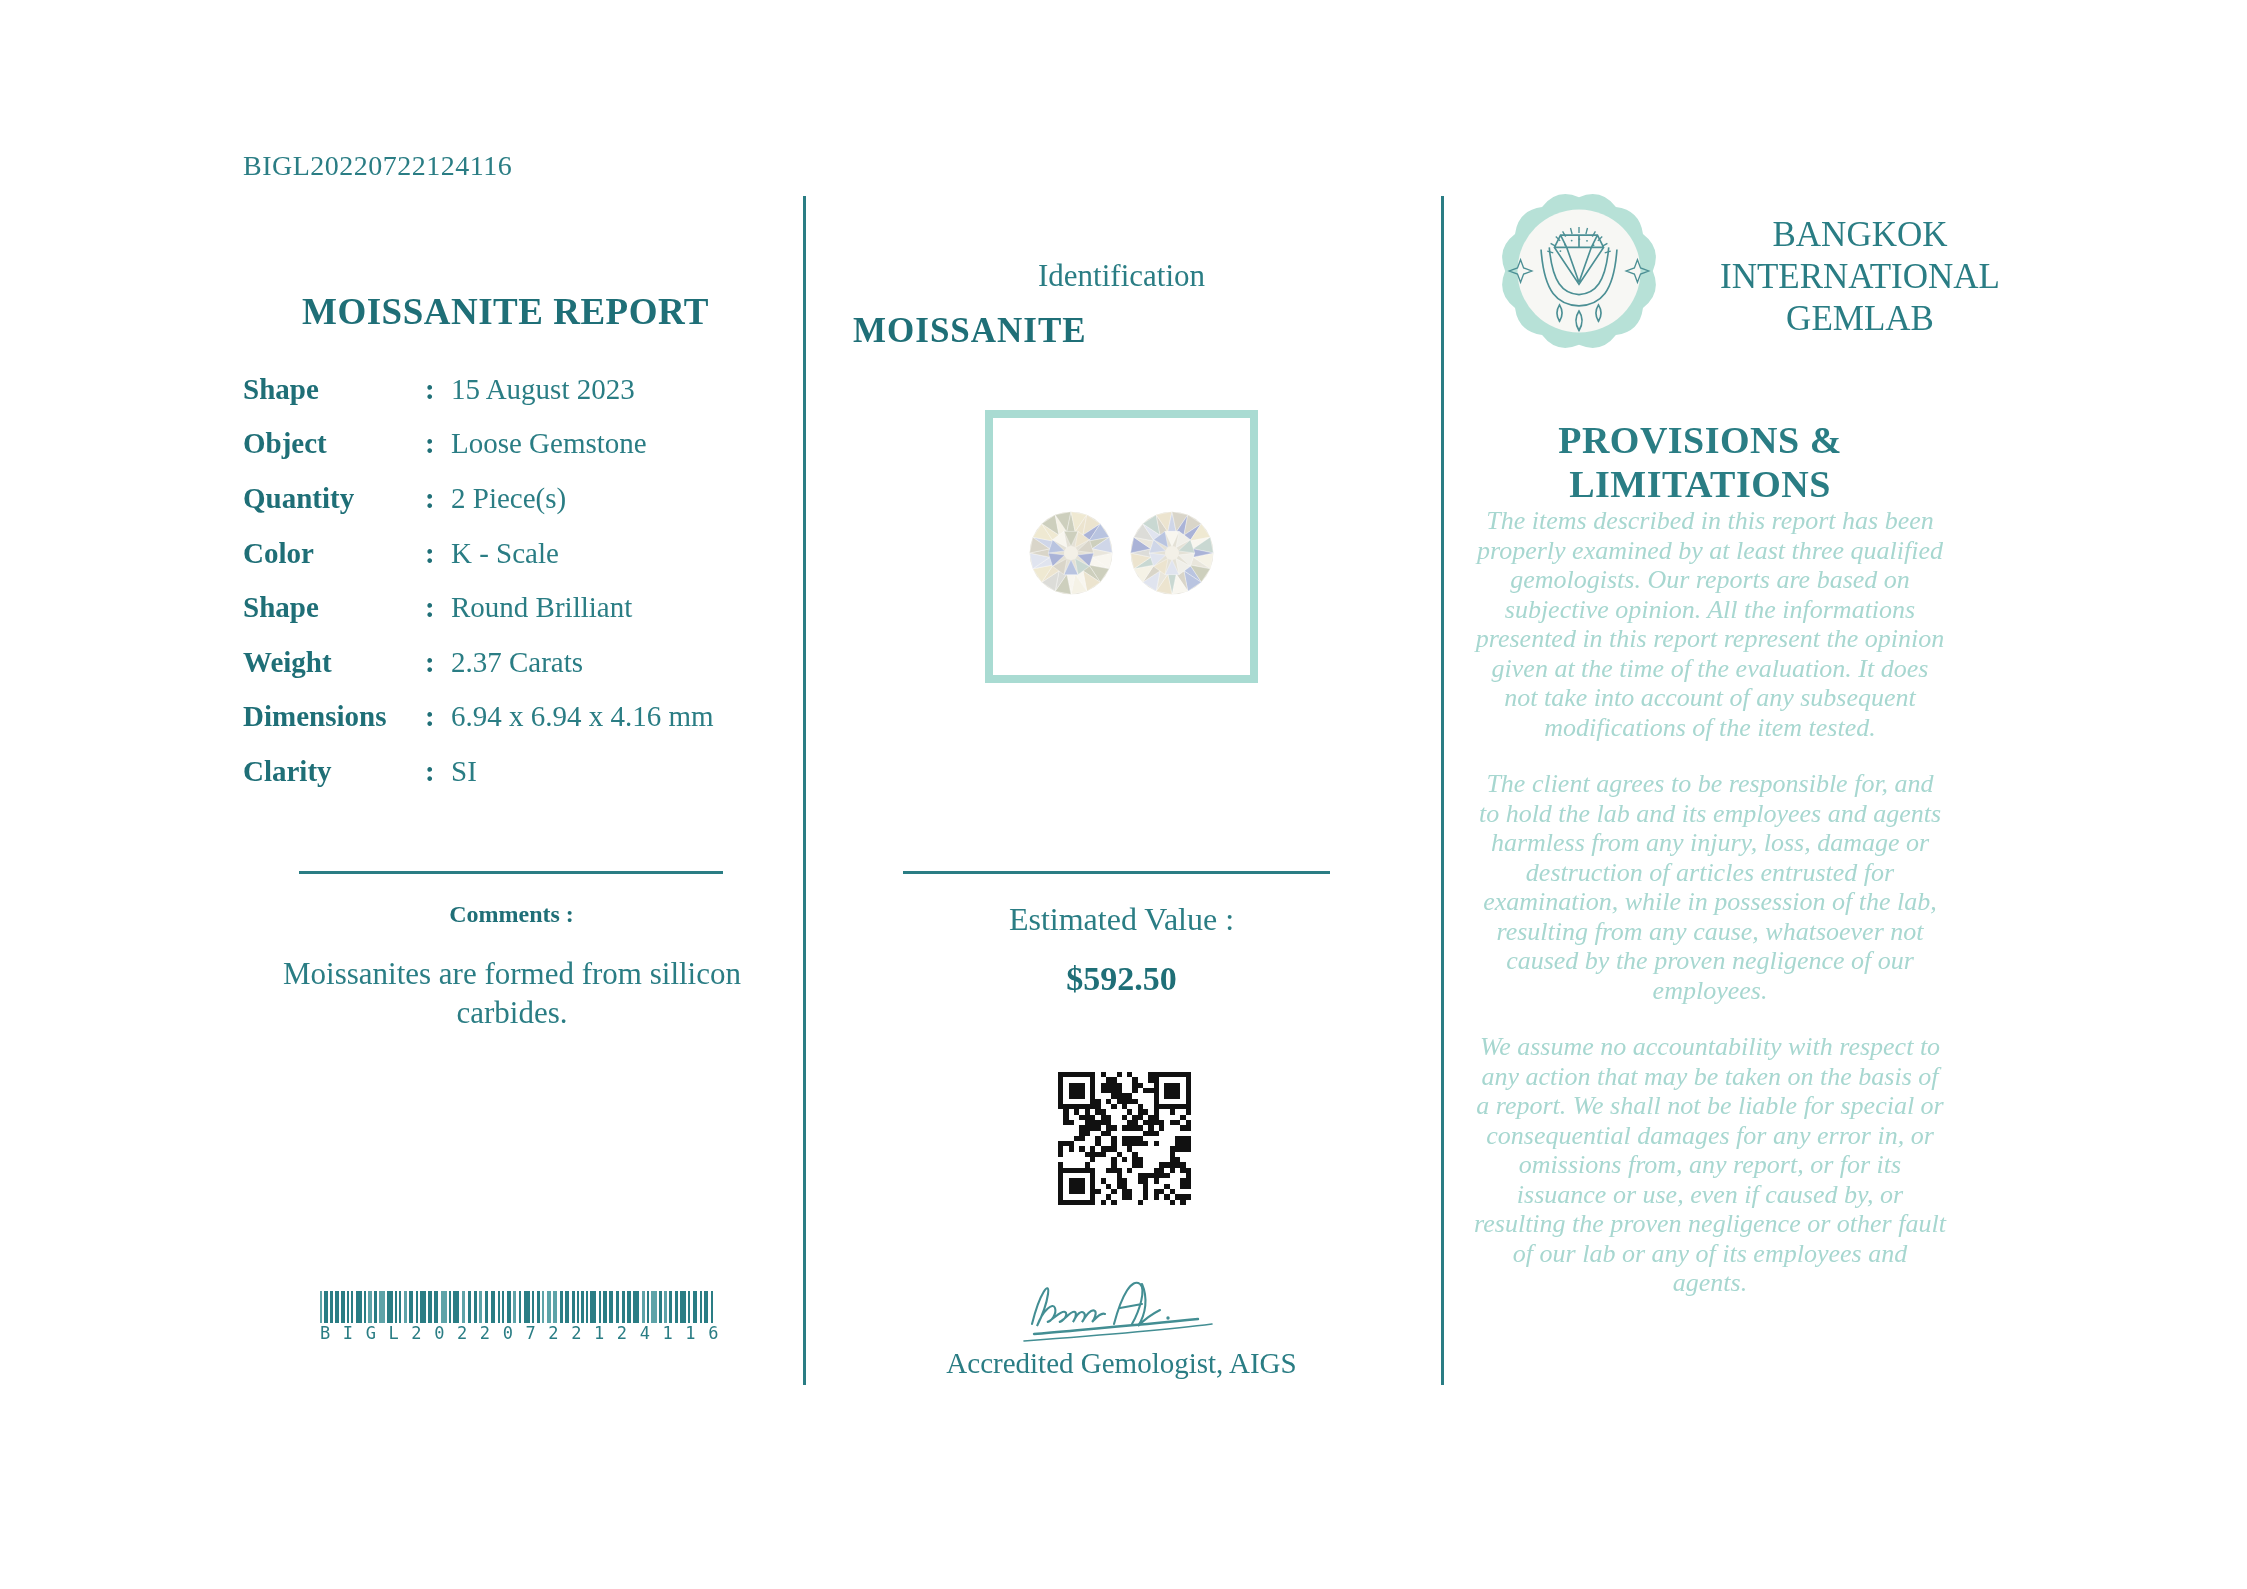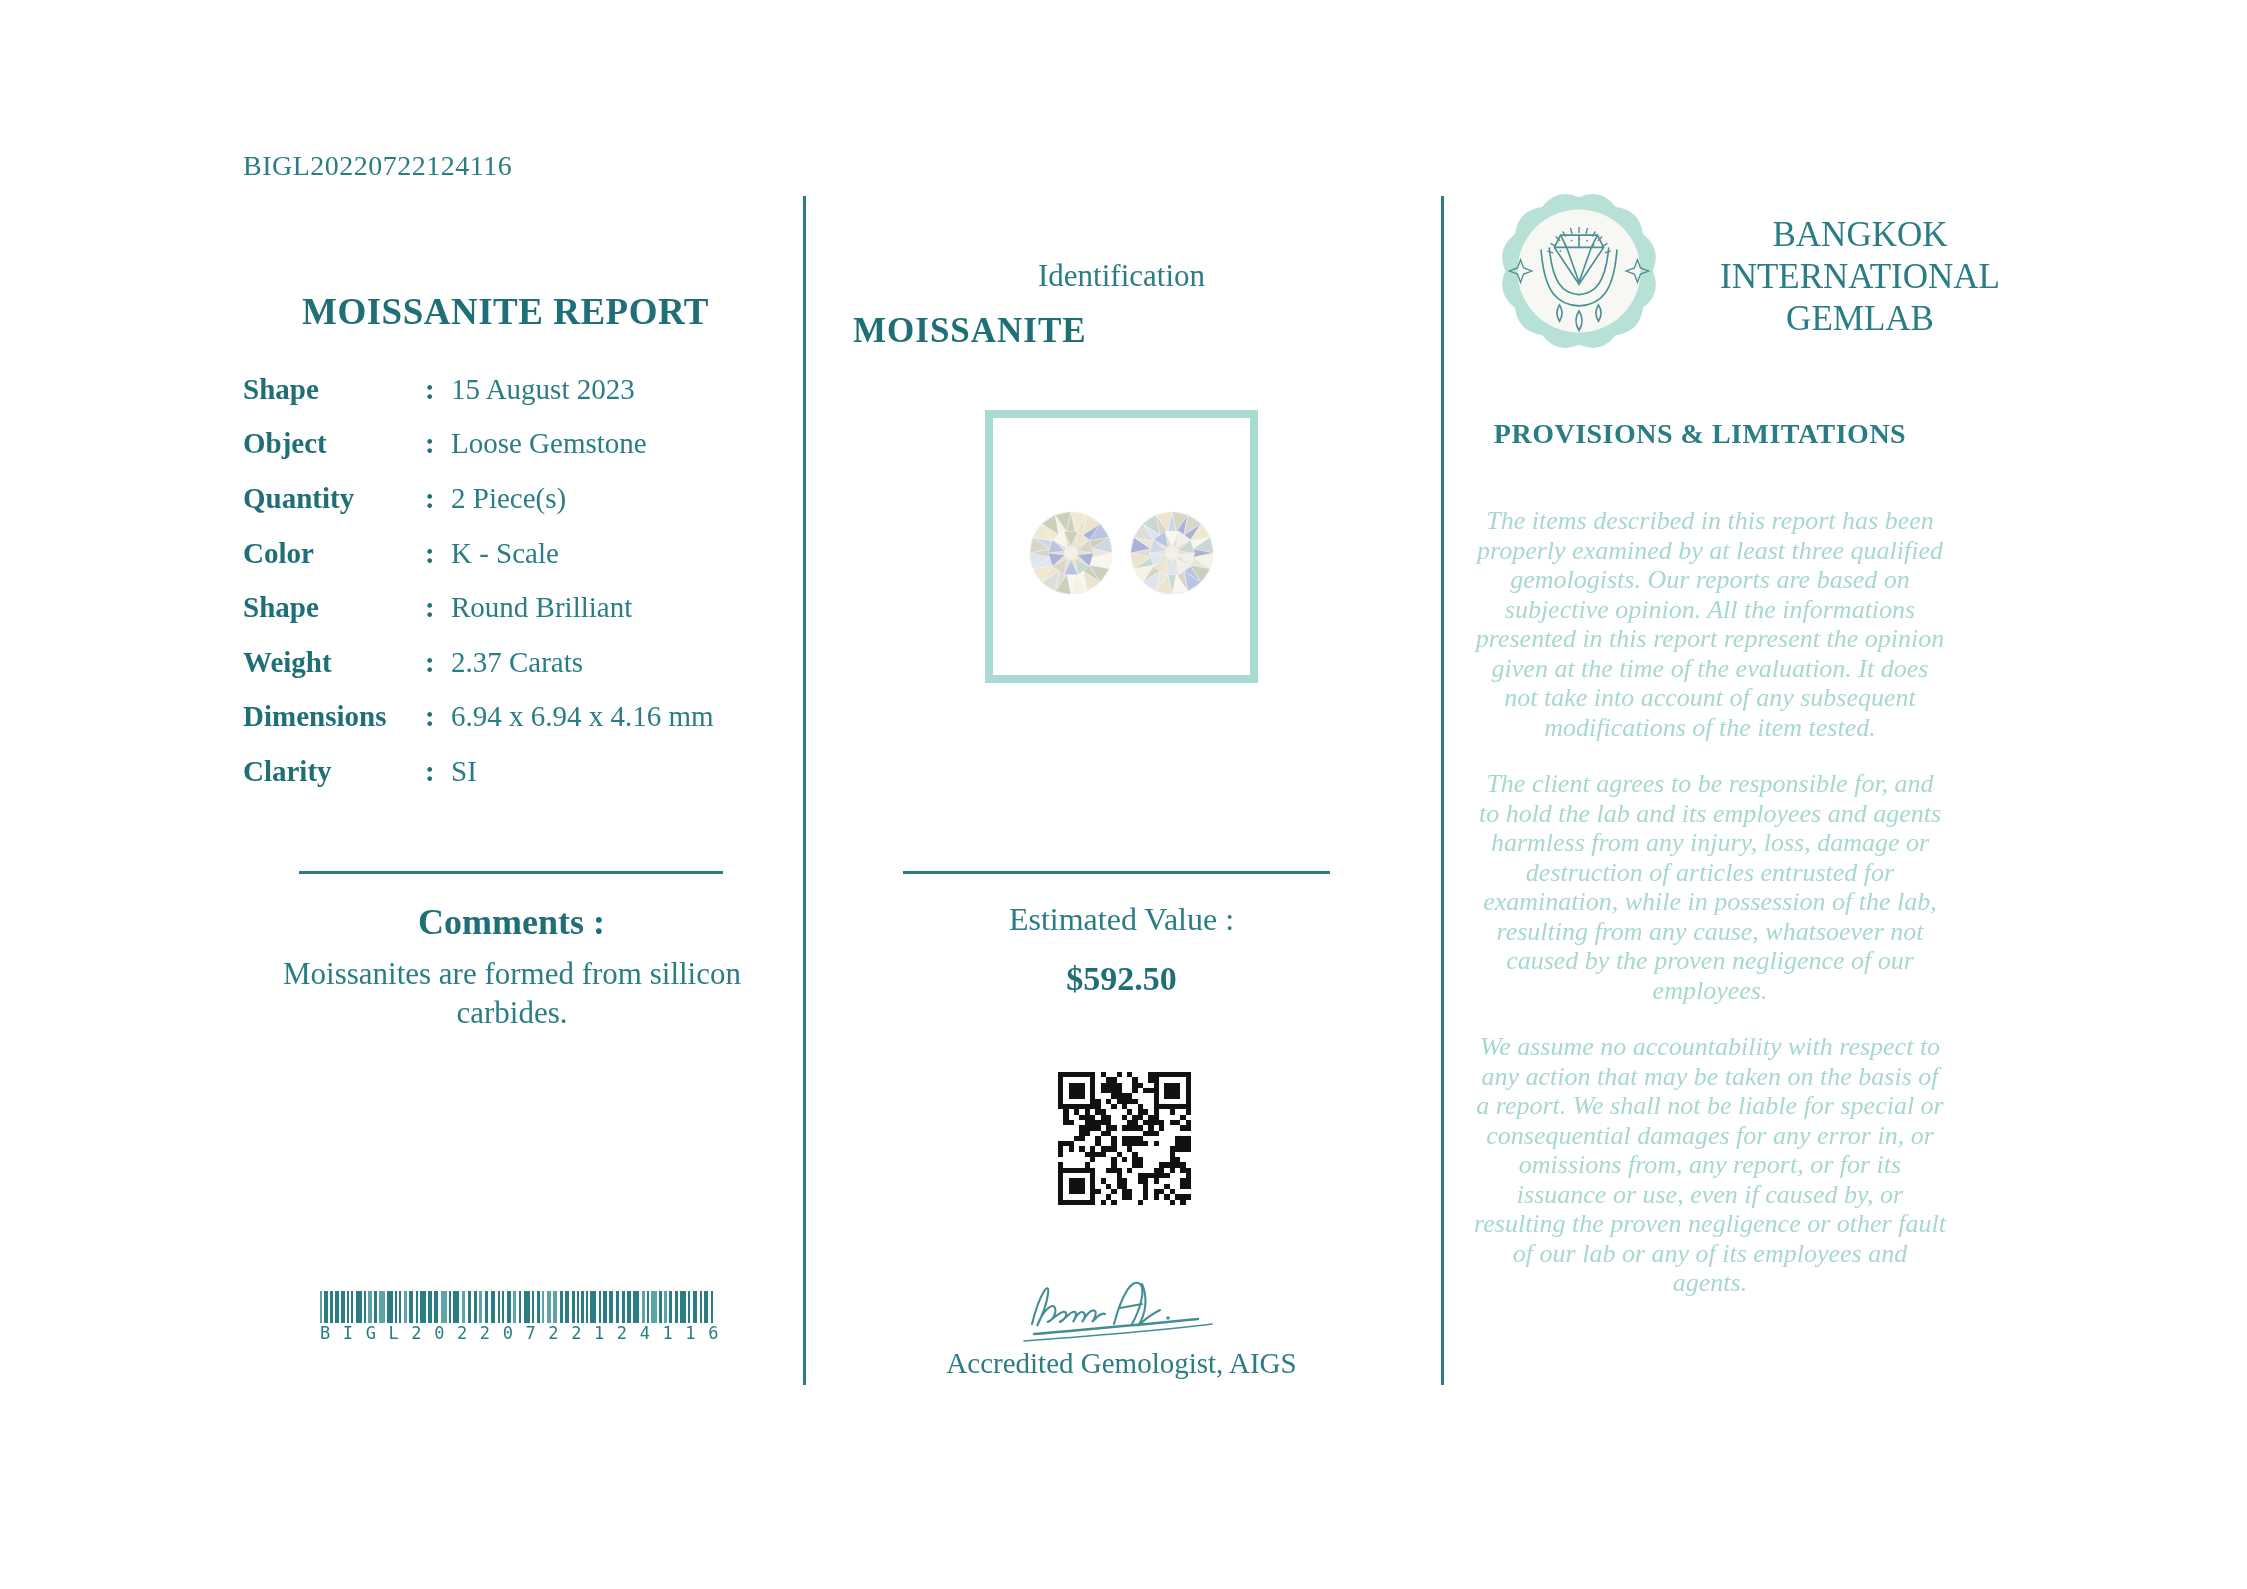--- a/index.html
+++ b/index.html
@@ -21,21 +21,21 @@
   
   .report-number{left:243px;top:150px;font-size:28px;letter-spacing:.5px;color:var(--teal);}
   .report-title{left:237px;top:254px;width:537px;text-align:center;font-size:37px;font-weight:bold;letter-spacing:.5px;color:var(--teal-dark);margin-top:36px;}
   .details{left:243px;top:362px;width:530px;}
   .detail-row{display:grid;grid-template-columns:182px 26px auto;height:54.6px;align-items:center;font-size:29px;}
   .detail-label{font-weight:bold;color:var(--teal-dark);}
   .detail-colon{font-weight:bold;color:var(--teal-dark);}
   .detail-value{color:var(--teal);}
   .rule{height:0;border-top:3px solid var(--teal);}
   .rule-left{left:299px;top:871px;width:424px;}
-  .comments-title{left:243px;top:901px;width:537px;text-align:center;font-size:36px;font-weight:bold;color:var(--teal-dark);}
+  .comments-title{left:243px;top:901px;width:537px;text-align:center;font-size:24px;font-weight:bold;color:var(--teal-dark);}
   .comments-text{left:227px;top:954px;width:570px;text-align:center;font-size:31px;line-height:39px;color:var(--teal);}
   .barcode-wrap{left:320px;top:1291px;width:394px;text-align:center;}
   .barcode-svg{display:block;width:394px;height:32px;}
   .barcode-text{font-family:"DejaVu Sans Mono",monospace;font-size:17px;letter-spacing:12.6px;color:var(--teal);white-space:nowrap;margin-top:0px;margin-right:-12.6px;}
   
   .vdivider{width:3px;height:1189px;top:196px;background:var(--teal);}
   .vd1{left:803px;}
   .vd2{left:1441px;}
   
   .ident-label{left:853px;top:258px;width:537px;text-align:center;font-size:31px;color:var(--teal);}
@@ -45,21 +45,21 @@
   .rule-mid{left:903px;top:871px;width:427px;}
   .est-label{left:853px;top:901px;width:537px;text-align:center;font-size:32px;color:var(--teal);}
   .est-value{left:853px;top:960px;width:537px;text-align:center;font-size:34px;font-weight:bold;color:var(--teal-dark);}
   .qr-svg{left:1058px;top:1072px;width:133px;height:133px;display:block;}
   .signature-svg{left:1008px;top:1262px;width:226px;height:96px;display:block;}
   .accredited{left:853px;top:1347px;width:537px;text-align:center;font-size:29px;color:var(--teal);}
   
   .logo-svg{left:1498px;top:190px;width:162px;height:162px;display:block;}
   .lab-name{left:1672px;top:214px;width:376px;text-align:center;font-size:35px;line-height:42px;color:var(--teal);}
   .lab-name span{display:block;}
-  .prov-title{left:1478px;top:418px;width:444px;text-align:center;font-size:28px;letter-spacing:.5px;color:var(--teal);}
+  .prov-title{left:1478px;top:418px;width:444px;text-align:center;font-size:38px;letter-spacing:.5px;color:var(--teal);}
   .prov-paras{left:1474px;top:506px;width:472px;text-align:center;font-style:italic;font-size:26px;line-height:29.5px;color:var(--mint-text);font-family:Liberation Serif, serif;}
   .prov-paras p{margin-bottom:27px;}
 </style>
 </head>
 <body>
 
 <div class="abs report-number">BIGL20220722124116</div>
 
 <h1 class="abs report-title">MOISSANITE REPORT</h1>
 

